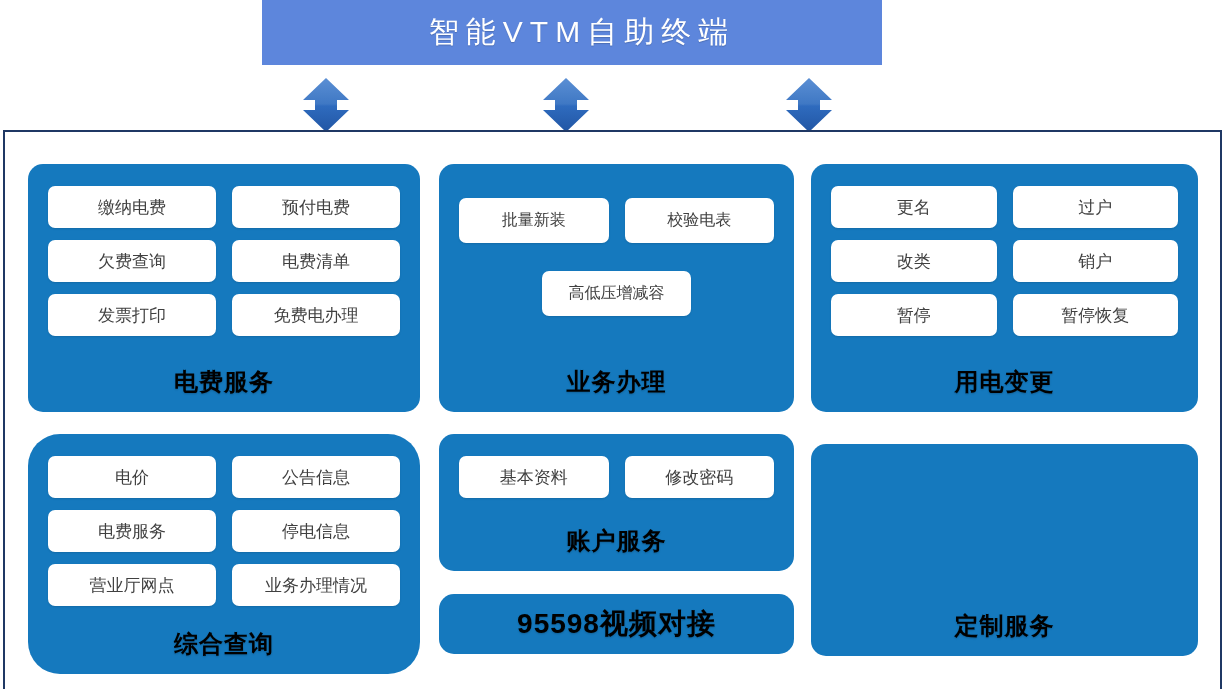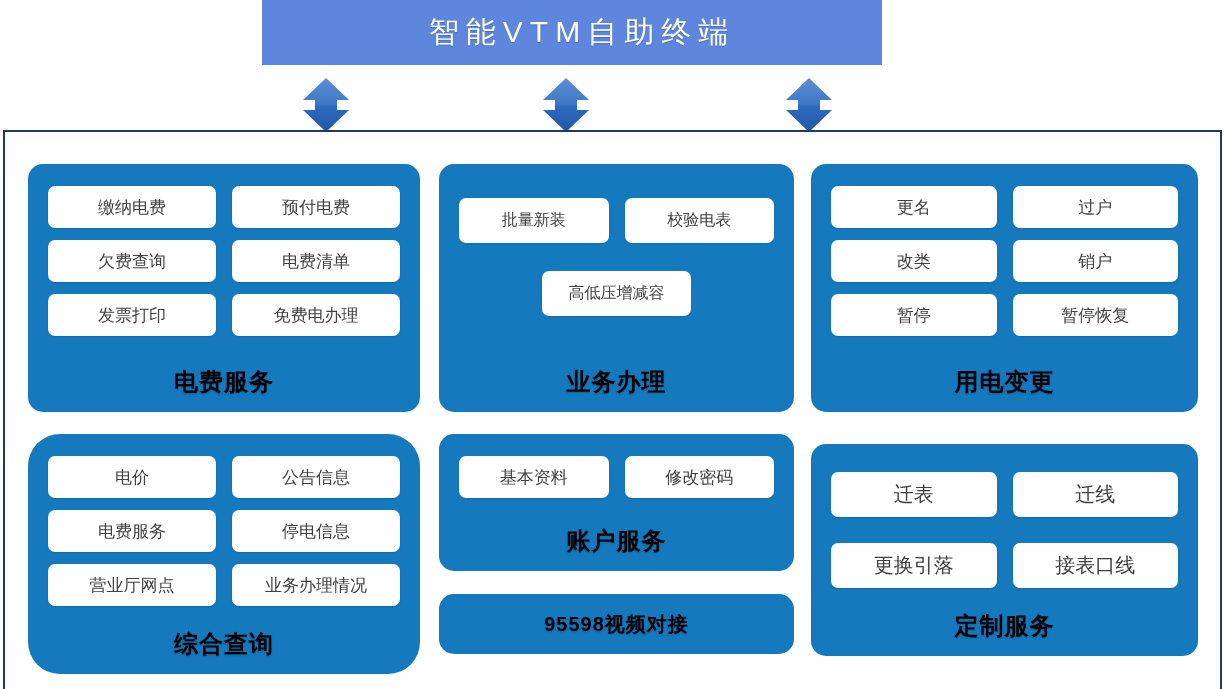--- a/index.html
+++ b/index.html
@@ -117,21 +117,21 @@
   .card-title {
     color: #000000;
     font-size: 24px;
     font-weight: bold;
     letter-spacing: 1px;
     margin-top: auto;
     margin-bottom: 14px;
     text-shadow: 0 1px 2px rgba(0,0,0,0.20);
     white-space: nowrap;
   }
-  #card-5 .card-title { margin: 8px; font-size: 20px; }
+  #card-5 .card-title { margin: 8px; font-size: 28px; }
 </style>
 </head>
 <body>
 
 <div id="banner">
   <span class="banner-text">智能VTM自助终端</span>
 </div>
 
 <div class="arrow" id="arrow-1">
   <svg width="46" height="54" viewBox="0 0 46 54" xmlns="http://www.w3.org/2000/svg">
@@ -212,22 +212,16 @@
       <div class="pill">修改密码</div>
     </div>
     <div class="card-title">账户服务</div>
   </div>
 
   <div class="card" id="card-5">
     <div class="card-title">95598视频对接</div>
   </div>
 
   <div class="card" id="card-6">
-    <div class="pill-grid">
-      <div class="pill">迁表</div>
-      <div class="pill">迁线</div>
-      <div class="pill">更换引落</div>
-      <div class="pill">接表口线</div>
-    </div>
     <div class="card-title">定制服务</div>
   </div>
 
 </div>
 
 </body></html>

